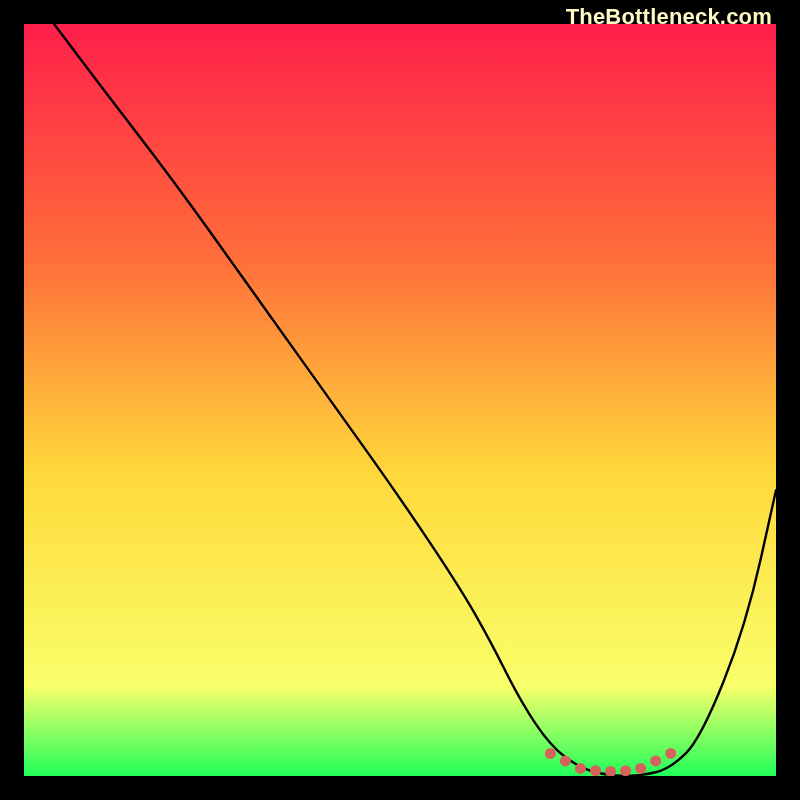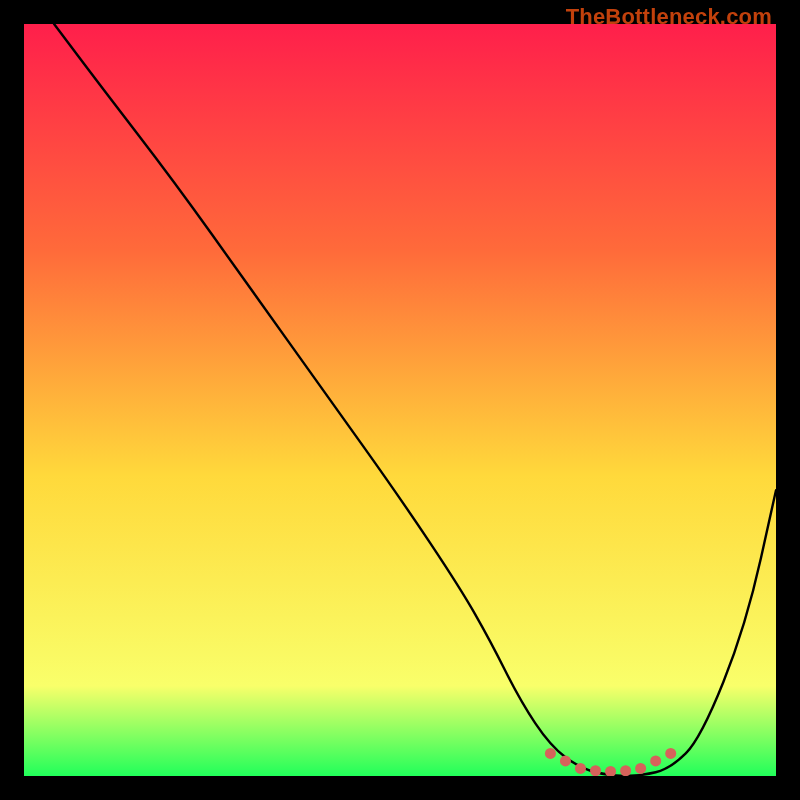--- a/index.html
+++ b/index.html
@@ -25,21 +25,21 @@
     top: 0;
     width: 752px;
     height: 752px;
   }
   .watermark {
     position: absolute;
     top: 4px;
     right: 28px;
     font-size: 22px;
     font-weight: 600;
-    color: #c2410c;
+    color: #fef9c3;
     letter-spacing: 0.2px;
   }
 </style>
 </head>
 <body>
 
 <div class="frame">
   <svg class="plot-area" viewBox="0 0 752 752" preserveAspectRatio="none">
     <defs>
       <linearGradient id="bg-grad" x1="0" y1="0" x2="0" y2="1">

